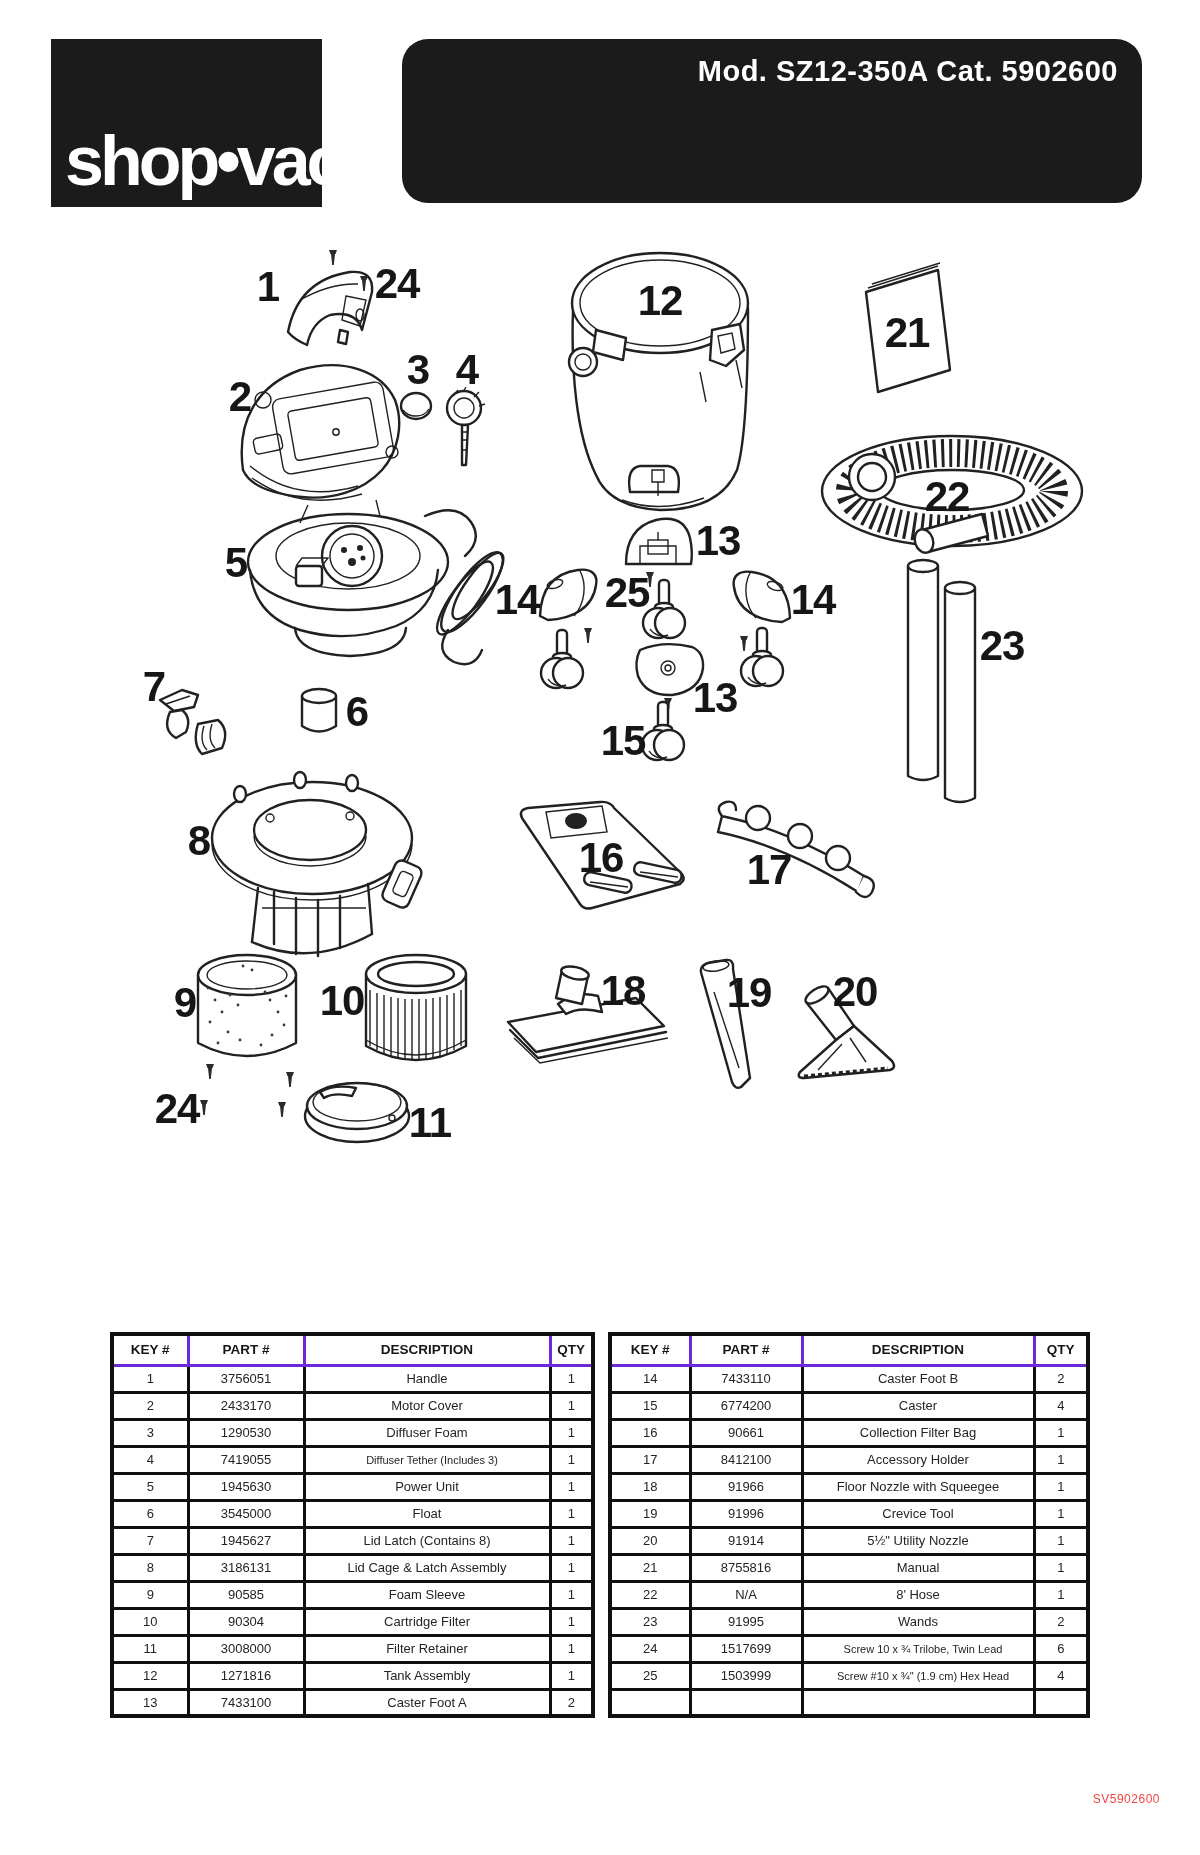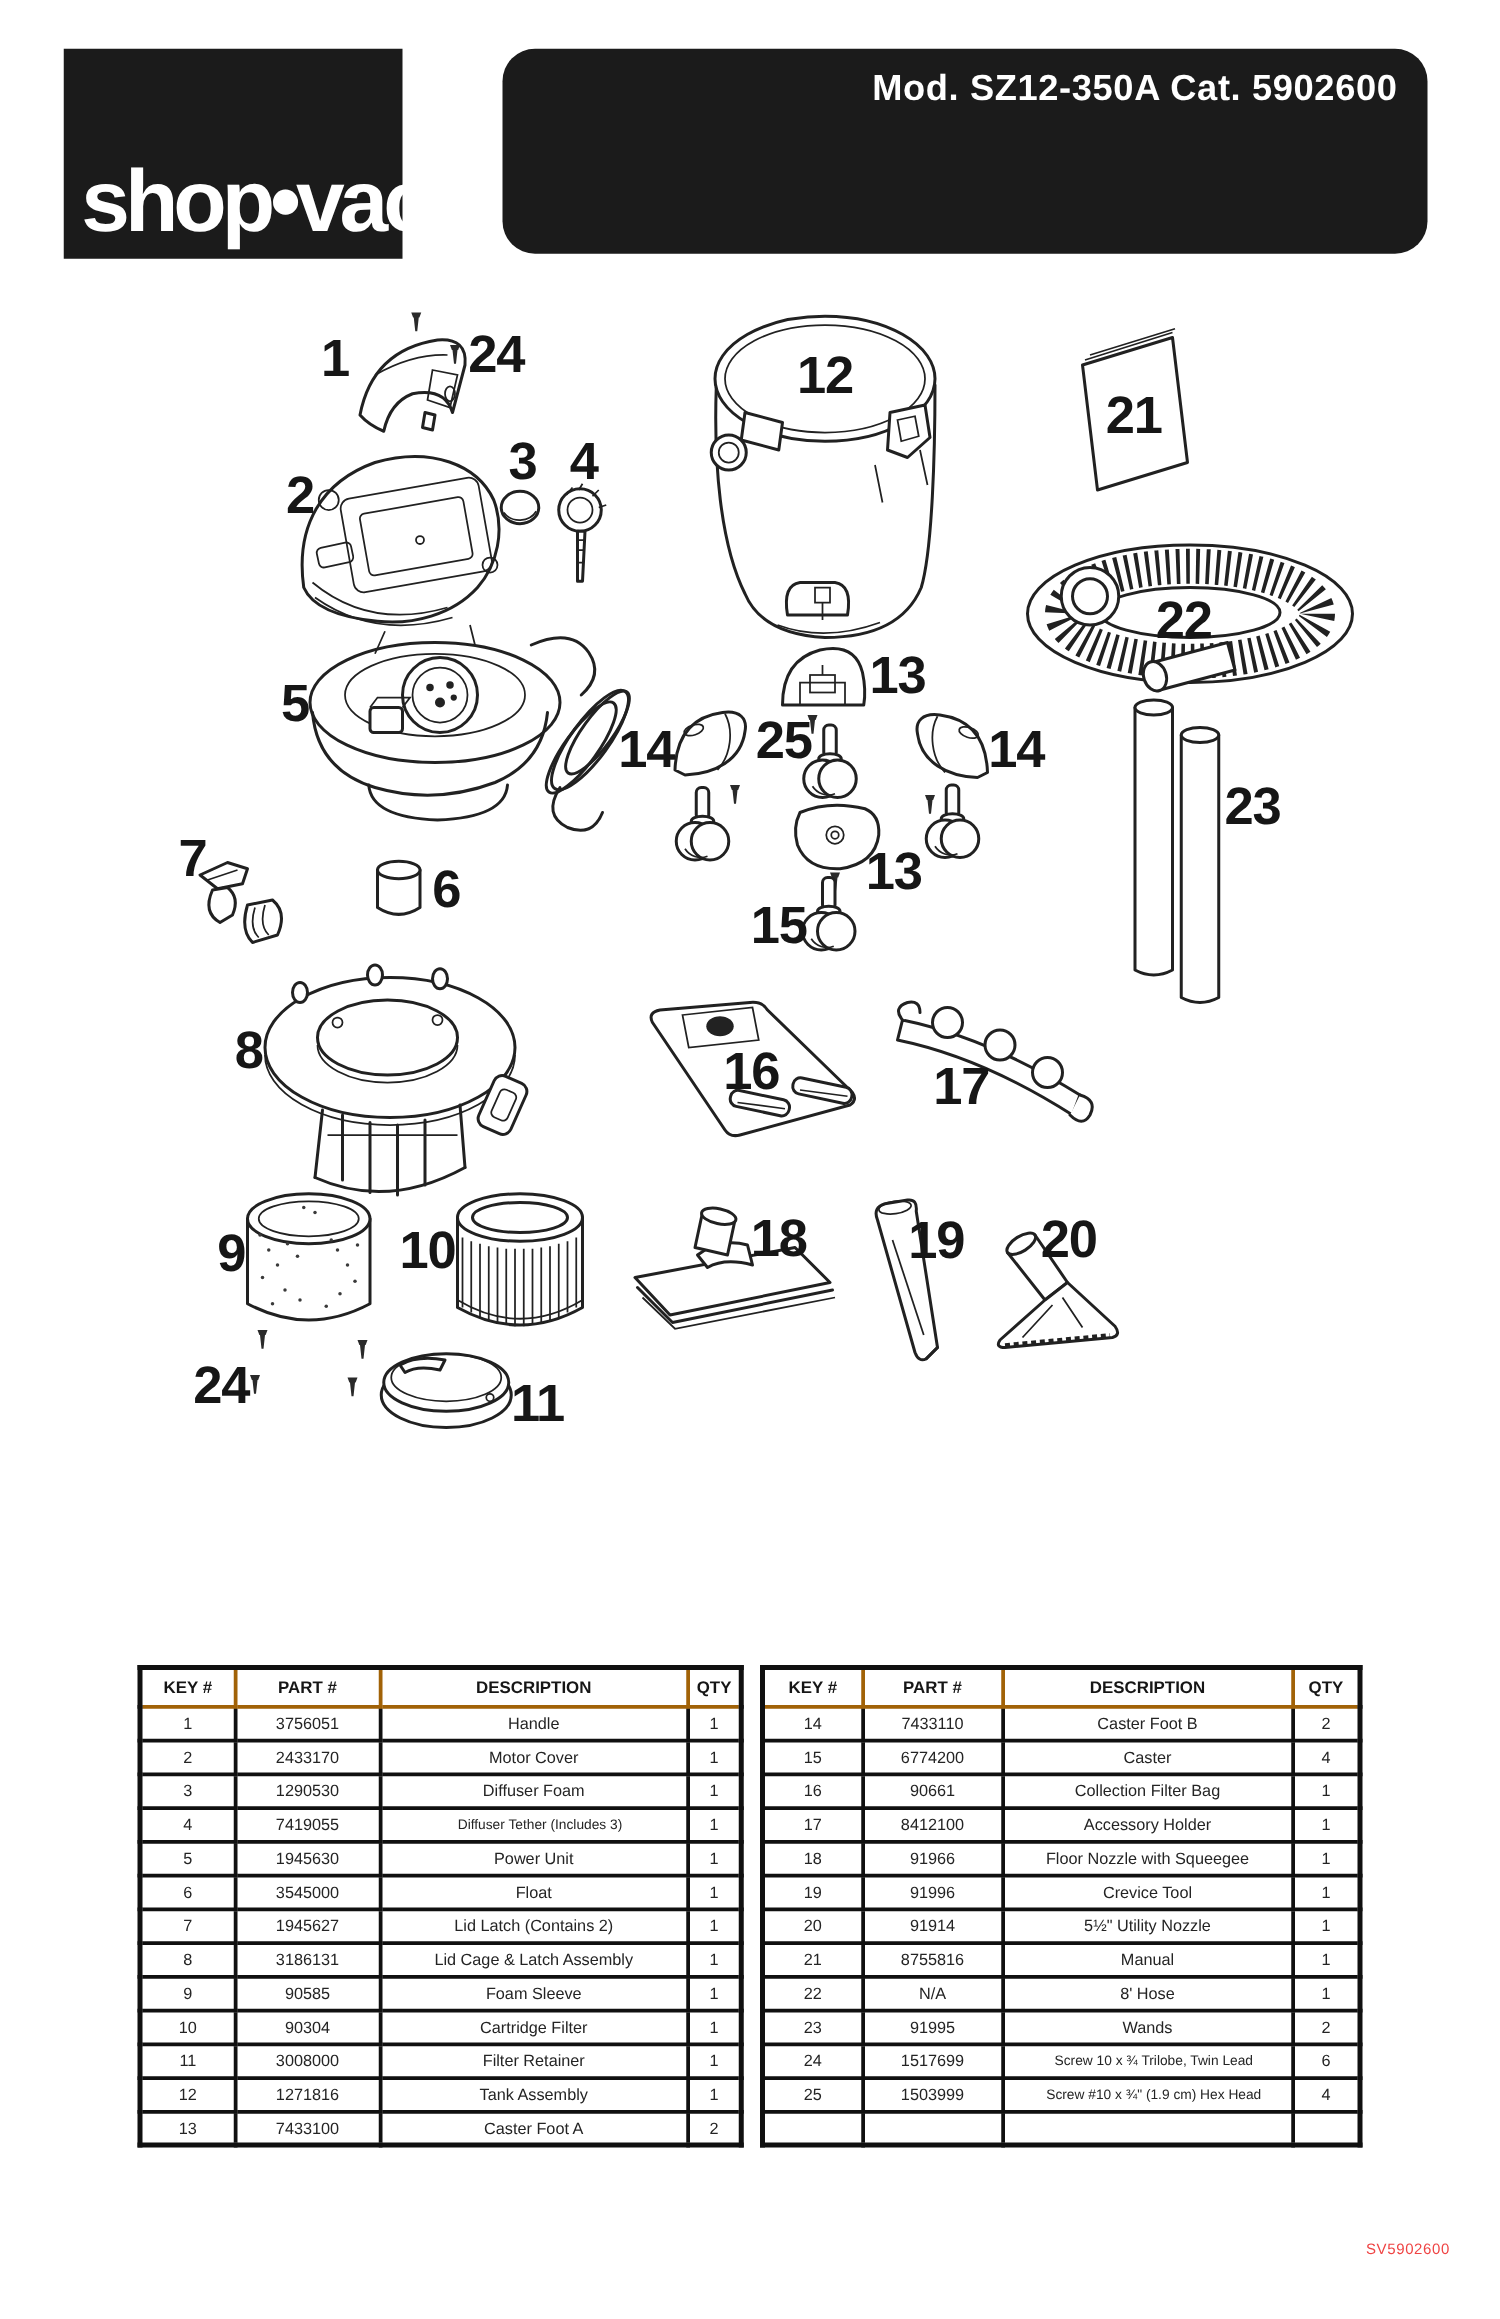--- a/index.html
+++ b/index.html
@@ -20,21 +20,21 @@
   
   svg.diagram { position:absolute; left:0; top:0; }
   .ln  { fill:none; stroke:#212121; stroke-width:2.4; stroke-linejoin:round; stroke-linecap:round; }
   .lnw { fill:#ffffff; stroke:#212121; stroke-width:2.4; stroke-linejoin:round; stroke-linecap:round; }
   .thin { fill:none; stroke:#212121; stroke-width:1.4; }
   .callout { font-family:"Liberation Sans", sans-serif; font-size:42px; font-weight:900; fill:#161616; letter-spacing:-1px; }
 
   
   .tables { position:absolute; left:110px; top:1332px; display:flex; gap:13px; }
   table.parts { border-collapse:collapse; table-layout:fixed; background:#fff; border:4px solid #101010; }
-  table.parts th { border:3px solid #a16207; font-size:13.5px; font-weight:bold; height:31px; text-align:center; color:#161616; }
+  table.parts th { border:3px solid #6d28d9; font-size:13.5px; font-weight:bold; height:31px; text-align:center; color:#161616; }
   table.parts td { border:3px solid #101010; font-size:13px; height:27px; text-align:center; color:#242424; padding:0 2px; overflow:hidden; white-space:nowrap; }
   table.parts td.small { font-size:11px;padding-left:12px; }
   .t-left  { width:481px; }
   .t-right { width:478px; }
   .t-left  col:nth-child(1){width:76px}  .t-left  col:nth-child(2){width:116px} .t-left  col:nth-child(3){width:246px} .t-left  col:nth-child(4){width:43px}
   .t-right col:nth-child(1){width:80px}  .t-right col:nth-child(2){width:112px} .t-right col:nth-child(3){width:232px} .t-right col:nth-child(4){width:54px}
 
   .doc-code { position:absolute; right:40px; top:1792px; font-size:12px; color:#ef4444; letter-spacing:0.5px; }
 </style>
 </head>
@@ -404,21 +404,21 @@
           </tr>
           <tr>
             <td>6</td>
             <td>3545000</td>
             <td>Float</td>
             <td>1</td>
           </tr>
           <tr>
             <td>7</td>
             <td>1945627</td>
-            <td>Lid Latch (Contains 2)</td>
+            <td>Lid Latch (Contains 8)</td>
             <td>1</td>
           </tr>
           <tr>
             <td>8</td>
             <td>3186131</td>
             <td>Lid Cage &amp; Latch Assembly</td>
             <td>1</td>
           </tr>
           <tr>
             <td>9</td>

